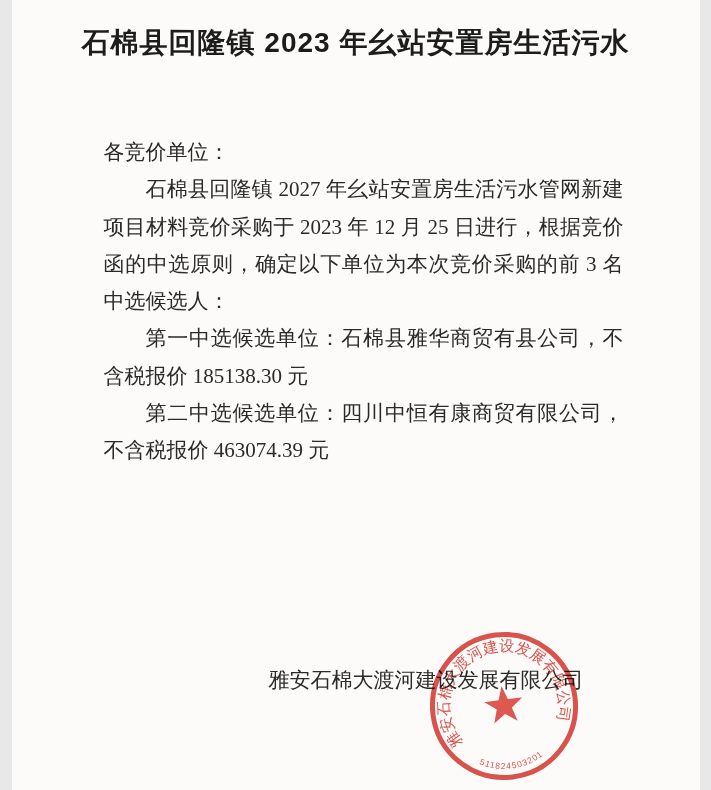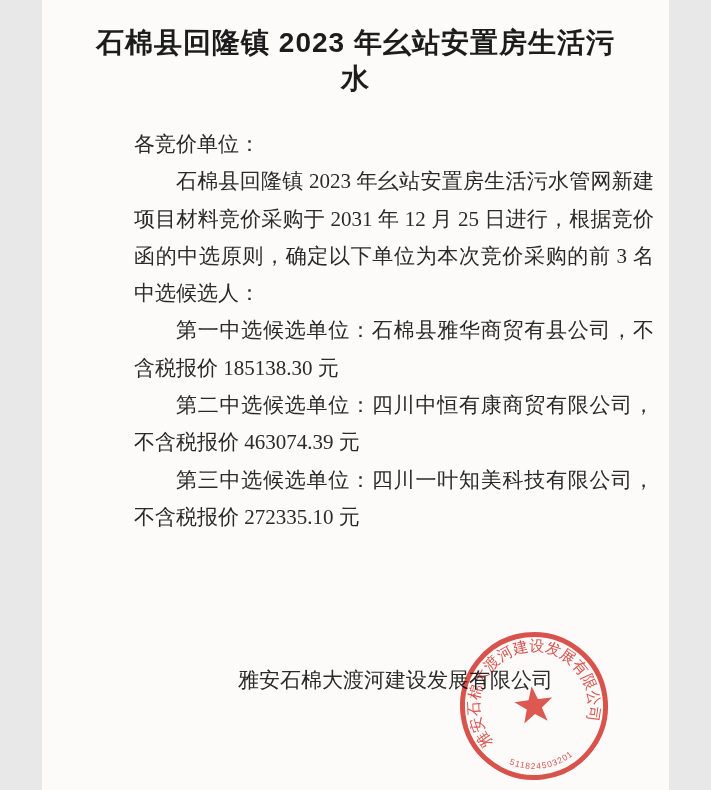--- a/index.html
+++ b/index.html
@@ -2,41 +2,41 @@
 <html><head>
 <meta charset="utf-8">
 <style>
   html, body { margin: 0; padding: 0; }
   body {
     background: #e8e8e8;
     font-family: "Liberation Serif", "DejaVu Serif", serif;
   }
   .page {
     position: relative;
-    width: 627px;
+    width: 688px;
     height: 790px;
     margin: 0 auto;
     background: #fcfbf9;
     overflow: hidden;
     color: #262626;
   }
   .doc-title {
     margin: 25px 40px 0 40px;
     font-family: "Liberation Sans", "DejaVu Sans", sans-serif;
     font-weight: 700;
     font-size: 28px;
     line-height: 36px;
     text-align: center;
     letter-spacing: 1px;
     color: #1c1c1c;
   }
   .content {
     position: absolute;
     left: 92px;
-    top: 126px;
+    top: 134px;
     width: 520px;
   }
   .content p {
     margin: 0;
     font-size: 21px;
     line-height: 37.3px;
     text-align: justify;
     text-justify: inter-ideograph;
     color: #2a2a2a;
   }
@@ -71,24 +71,23 @@
 <body>
 
 <div class="page">
 
   <h1 class="doc-title">
     <span>石棉县回隆镇 2023 年幺站安置房生活污水</span><br>
   </h1>
 
   <div class="content">
     <p>各竞价单位：</p>
-    <p class="indent">石棉县回隆镇 2023 年幺站安置房生活污水管网新建项目材料竞价采购于 2031 年 12 月 25 日进行，根据竞价函的中选原则，确定以下单位为本次竞价采购的前 3 名中选候选人：</p>
+    <p class="indent">石棉县回隆镇 2027 年幺站安置房生活污水管网新建项目材料竞价采购于 2023 年 12 月 25 日进行，根据竞价函的中选原则，确定以下单位为本次竞价采购的前 3 名中选候选人：</p>
     <p class="indent">第一中选候选单位：石棉县雅华商贸有县公司，不含税报价 185138.30 元</p>
     <p class="indent">第二中选候选单位：四川中恒有康商贸有限公司，不含税报价 463074.39 元</p>
-    <p class="indent">第三中选候选单位：四川一叶知美科技有限公司，不含税报价 272335.10 元</p>
   </div>
 
   <div class="signature">
     <div>雅安石棉大渡河建设发展有限公司</div>
   </div>
 
   <svg class="seal" viewBox="0 0 152 152" aria-hidden="true">
     <defs>
       <path id="seal-arc-top" d="M 30.9,107.6 A 55,55 0 1 1 121.1,107.6" fill="none"></path>
       <path id="seal-arc-bottom" d="M 42.6,129.4 A 63,63 0 0 0 109.4,129.4" fill="none"></path>

